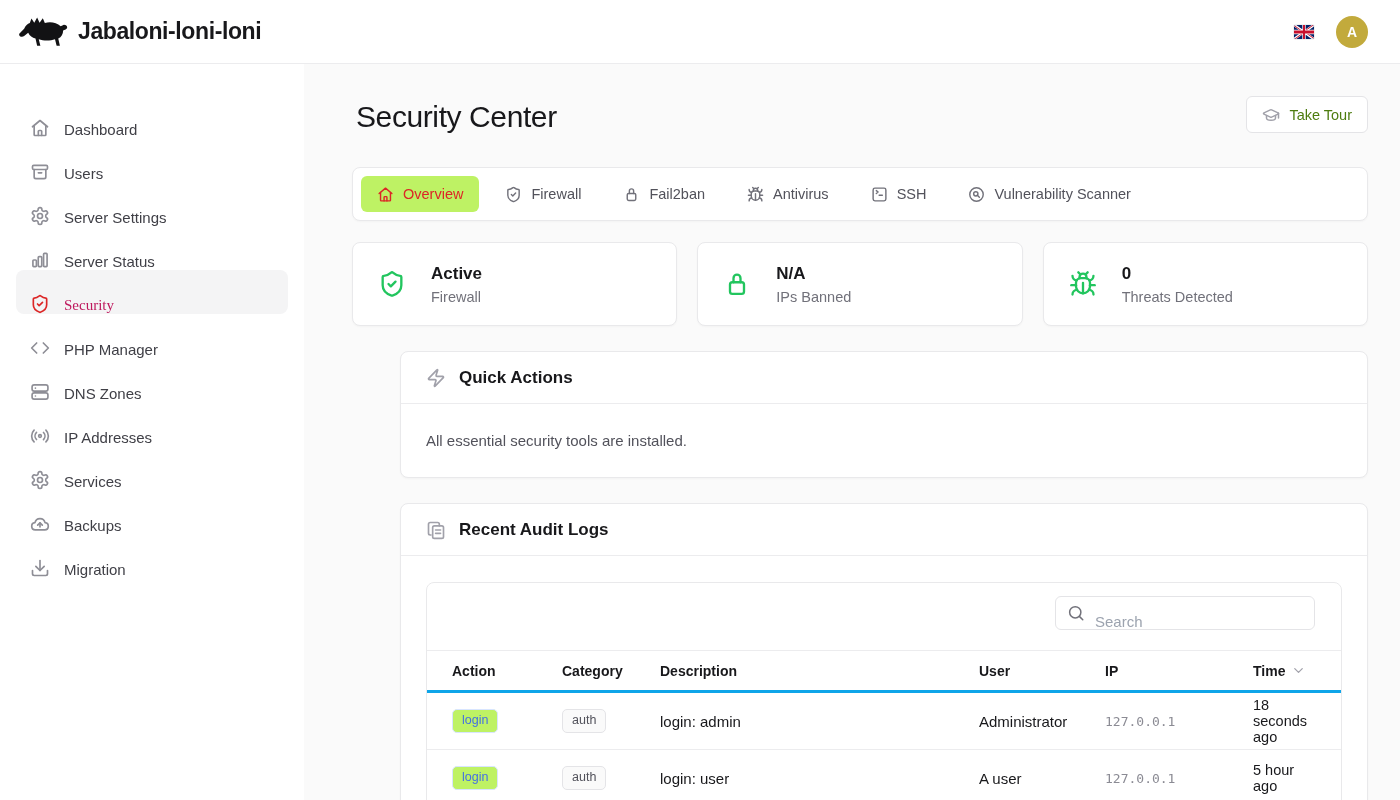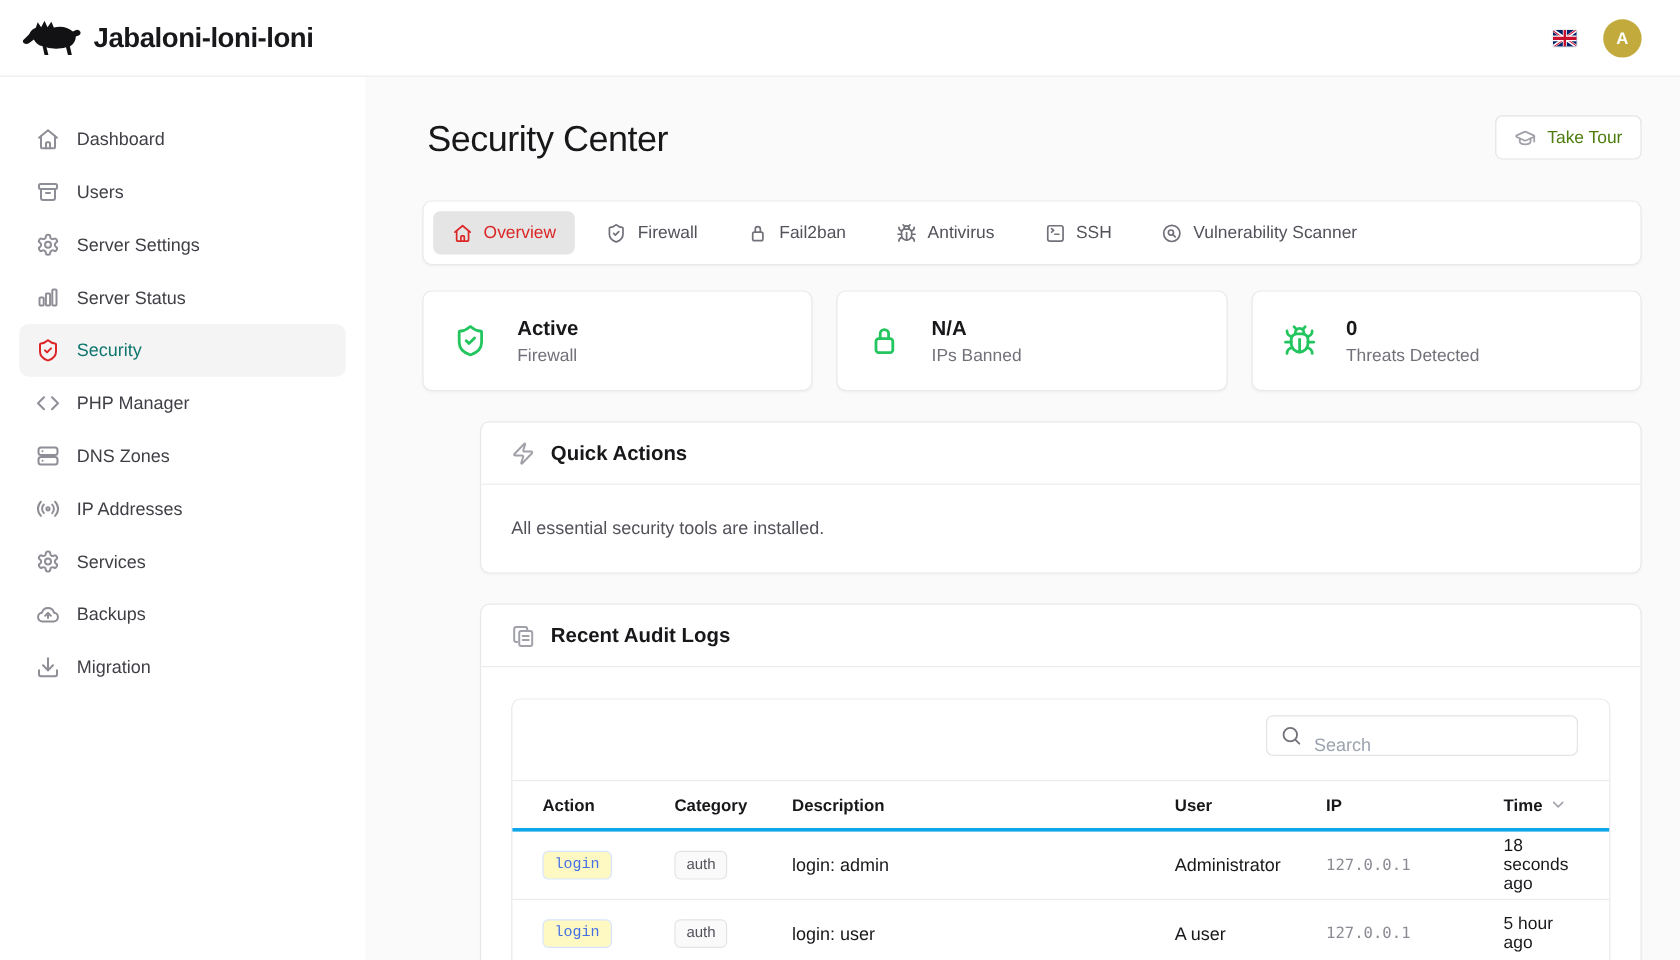--- a/index.html
+++ b/index.html
@@ -28,26 +28,26 @@
     background:#c2aa3c; color:#fff; font-size:14px; font-weight:700;
     display:flex; align-items:center; justify-content:center; cursor:pointer;
   }
 
   
   .sidebar {
     position:fixed; top:64px; left:0; bottom:0; width:304px;
     background:#fff; padding-top:30px; z-index:10;
   }
   .side-item {
-    display:flex; align-items:center; gap:14px;
+    display:flex; align-items:flex-end; gap:14px;
     height:44px; margin:0 16px; padding:0 14px;
     border-radius:8px; font-size:15px; color:#3f3f46; cursor:pointer;
   }
   .side-item svg { width:20px; height:20px; color:#8e8e96; flex:none; }
-  .side-item.active { background:#f4f4f5; color:#0f766e; font-weight:500; }
+  .side-item.active { background:#f4f4f5; color:#be185d; font-weight:500;font-family:Liberation Serif, serif; }
   .side-item.active svg { color:#dc2626; }
 
   
   .main { position:absolute; top:64px; left:304px; width:1096px; padding:32px 32px 0 48px; }
   .page-head { display:flex; align-items:flex-start; justify-content:space-between; }
   .page-title { margin:4px; font-size:30px; font-weight:400; letter-spacing:-0.4px; }
   .tour-btn {
     display:flex; align-items:center; gap:9px; height:37px; padding:0 15px;
     background:#fff; border:1px solid #e4e4e7; border-radius:6px;
     font-size:14.5px; color:#4d7c0f; cursor:pointer; font-family:inherit;
@@ -58,21 +58,21 @@
   .tabs-card {
     margin-top:29px; background:#fff; border:1px solid #e9e9eb; border-radius:8px;
     padding:8px; display:flex; align-items:center; gap:10px;
     box-shadow:0 1px 2px rgba(0,0,0,.03);
   }
   .tab {
     display:flex; align-items:center; gap:9px; height:36px; padding:0 16px;
     border-radius:6px; font-size:14.5px; color:#52525b; cursor:pointer; white-space:nowrap;
   }
   .tab svg { width:17px; height:17px; color:#71717a; }
-  .tab.active { background:#e5e5e5; color:#dc2626; font-weight:500; }
+  .tab.active { background:#bef264; color:#dc2626; font-weight:500; }
   .tab.active svg { color:#dc2626; }
 
   
   .cards-row { margin-top:21px; display:grid; grid-template-columns:1fr 1fr 1fr; gap:20px; }
   .stat-card {
     background:#fff; border:1px solid #e9e9eb; border-radius:8px;
     height:84px; padding:0 25px; display:flex; align-items:center; gap:25px;
     box-shadow:0 1px 2px rgba(0,0,0,.03);
   }
   .stat-icon svg { width:28px; height:28px; color:#22c55e; }
@@ -113,21 +113,21 @@
     height:43px; border-top:1px solid #ececee; border-bottom:3px solid #0ea5e9;
     font-size:14px; font-weight:700; color:#18181b;
   }
   .th { display:flex; align-items:center; gap:6px; cursor:pointer; }
   .th svg { width:15px; height:15px; color:#a1a1aa; }
   .tbl-row { height:57px; border-bottom:1px solid #ececee; font-size:15px; }
   .badge {
     display:inline-block; padding:3px 9px; border-radius:5px;
     font-size:12.5px; line-height:1.25;
   }
-  .badge-action   { color:#4470e2; background:#fef9c3; border:1px solid #d8e5ff;font-family:Liberation Mono, monospace; }
+  .badge-action   { color:#4470e2; background:#bef264; border:1px solid #d8e5ff; }
   .badge-category { color:#52525b; background:#fafafa; border:1px solid #e4e4e7; }
   .cell-ip { font-family:"DejaVu Sans Mono","Liberation Mono",monospace; font-size:13px; color:#8b8b94; }
   .cell-time { font-size:14.5px; }
 </style>
 </head>
 <body>
 
 <svg width="0" height="0" style="position:absolute" aria-hidden="true">
   <defs>
     <symbol id="i-home" viewBox="0 0 24 24" fill="none" stroke="currentColor" stroke-width="2" stroke-linecap="round" stroke-linejoin="round">

